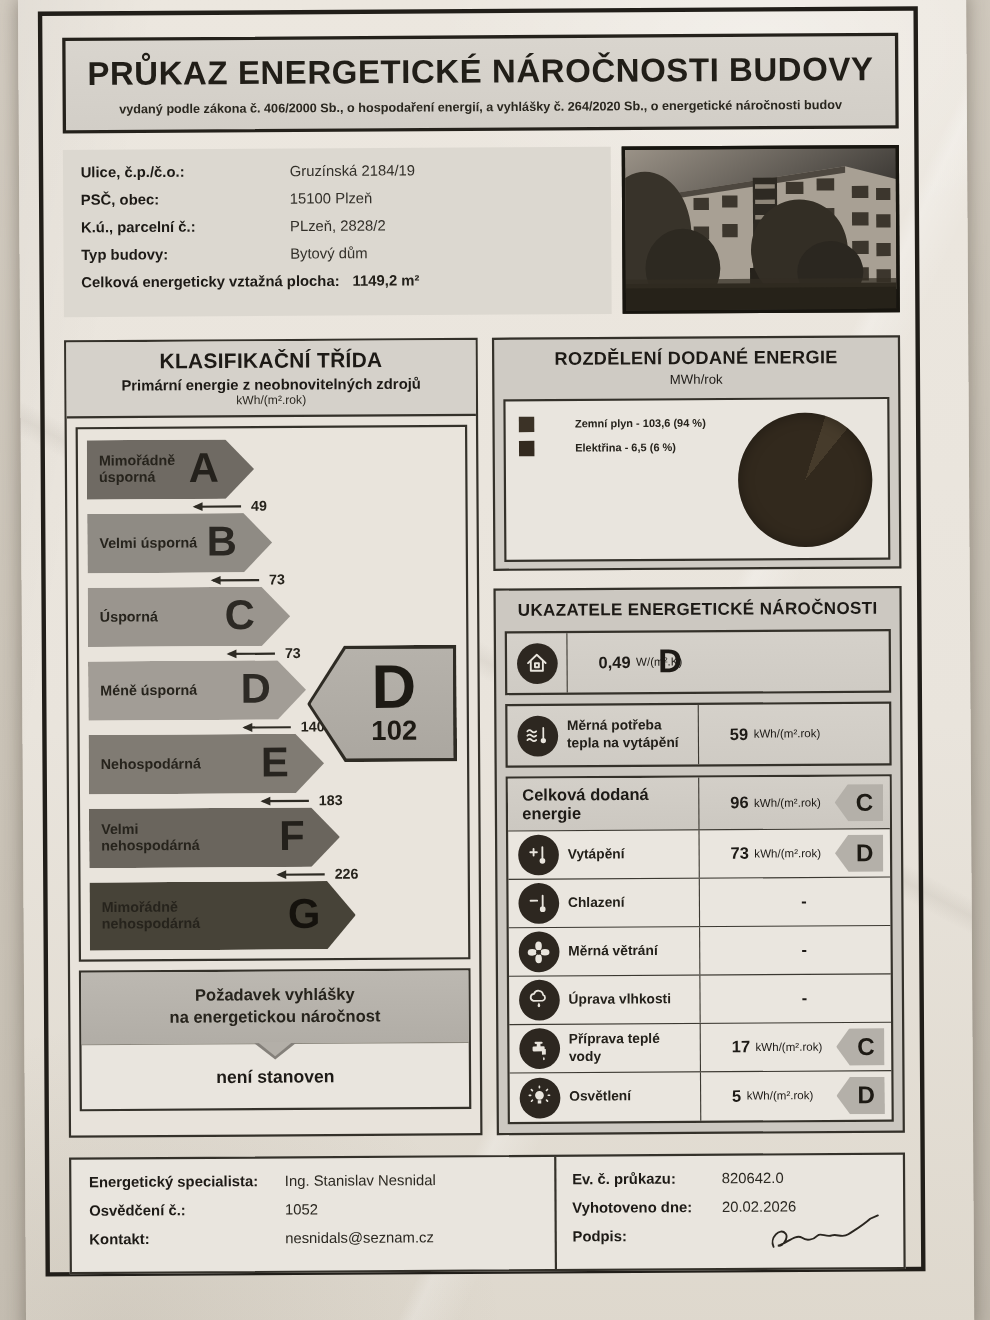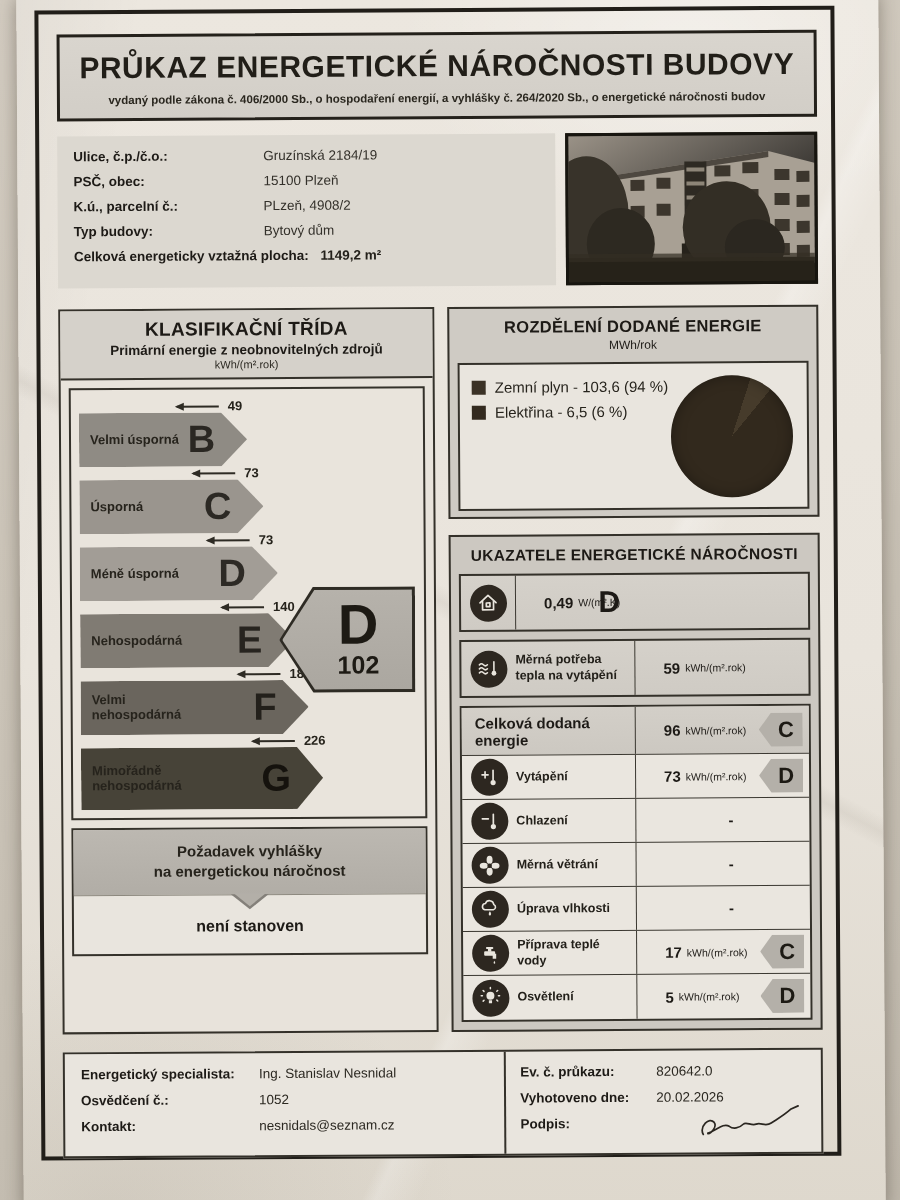--- a/index.html
+++ b/index.html
@@ -98,21 +98,21 @@
   .req-result { text-align:center; font-size:16px; font-weight:bold; padding-top:22px; }
   
   .rozdel-box { border:2px solid #34312a; background:#cfcbc4; height:212px; margin-bottom:16px; }
   .rozdel-head { text-align:center; padding:9px 4px 6px; }
   .rozdel-title { font-size:16.5px; font-weight:bold; letter-spacing:.3px; }
   .rozdel-unit { font-size:12px; margin-top:2px; }
   .rozdel-body { margin:4px 8px 8px; border:2px solid #34312a; background:#e9e5de; height:148px; position:relative; padding:14px 12px; }
   .legend-line { display:flex; align-items:center; margin-bottom:8px; }
   .legend-swatch { width:14px; height:14px; flex:none; margin-right:9px; }
   .sw-gas{background:#3b3226;} .sw-ele{background:#332a1f;}
-  .legend-text { font-size:15px; font-weight:normal; color:#26231c; }
+  .legend-text { font-size:10px; font-weight:bold; color:#26231c;margin-left:28px; }
   .pie { position:absolute; right:14px; top:12px; width:122px; height:122px; border-radius:50%;
     background:conic-gradient(from 18deg,#463b2b 0 6%, #32291d 6% 100%);
     box-shadow:inset 0 0 14px rgba(0,0,0,.35); }
   
   .ukaz-box { border:2px solid #34312a; background:#ccc8c1; flex:1; padding:0 8px 8px; }
   .ukaz-title { text-align:center; font-size:15.5px; font-weight:bold; letter-spacing:.3px; padding:10px 2px 9px; }
   .ind-row { display:grid; grid-template-columns:54px 1fr 174px; align-items:center; }
   .ind-box { border:2px solid #34312a; background:linear-gradient(180deg,#d5d1ca,#cfcbc4); height:58px; margin-bottom:8px; }
   .ind-table { border:2px solid #34312a; background:#eae6df; }
   .ind-table .ind-row { height:44px; border-bottom:1.6px solid #3b3831; }
@@ -159,21 +159,21 @@
         <div class="info-line">
           <span class="info-label">Ulice, č.p./č.o.:</span>
           <span class="info-value">Gruzínská 2184/19</span>
         </div>
         <div class="info-line">
           <span class="info-label">PSČ, obec:</span>
           <span class="info-value">15100 Plzeň</span>
         </div>
         <div class="info-line">
           <span class="info-label">K.ú., parcelní č.:</span>
-          <span class="info-value">PLzeň, 4908/2</span>
+          <span class="info-value">PLzeň, 2828/2</span>
         </div>
         <div class="info-line">
           <span class="info-label">Typ budovy:</span>
           <span class="info-value">Bytový dům</span>
         </div>
         <div class="area-line">
           <span class="info-label-wide">Celková energeticky vztažná plocha:</span>
           <span class="info-value">1149,2 m²</span>
         </div>
       </div>
@@ -231,20 +231,24 @@
     <div class="main">
 
       <div class="klasif-box">
         <div class="klasif-head">
           <div class="klasif-title">KLASIFIKAČNÍ TŘÍDA</div>
           <div class="klasif-sub">Primární energie z neobnovitelných zdrojů</div>
           <div class="klasif-unit">kWh/(m².rok)</div>
         </div>
 
         <div class="scale-wrap">
+          <div class="class-arrow arr-a">
+            <span class="class-label">Mimořádně úsporná</span>
+            <span class="class-letter">A</span>
+          </div>
           <div class="boundary m0">
             <span class="b-arrow"></span>
             <span class="b-val">49</span>
           </div>
           <div class="class-arrow arr-b">
             <span class="class-label">Velmi úsporná</span>
             <span class="class-letter">B</span>
           </div>
           <div class="boundary m1">
             <span class="b-arrow"></span>

